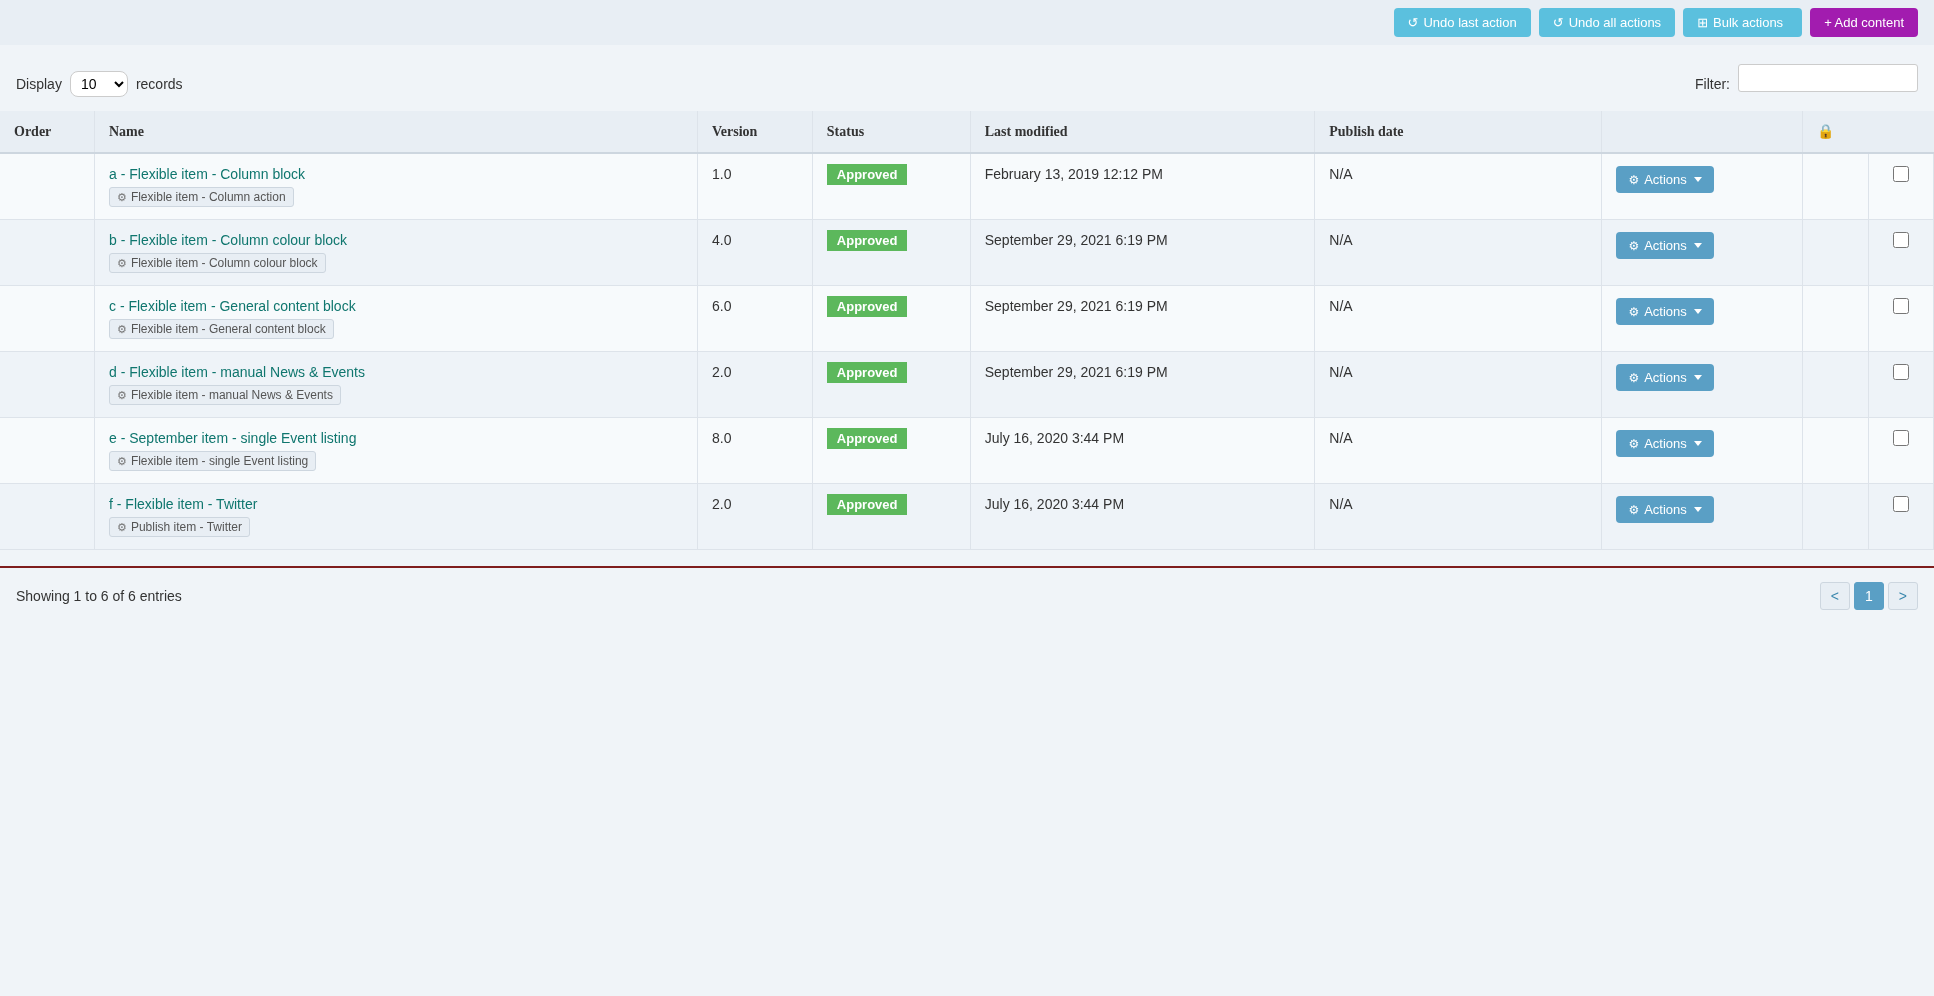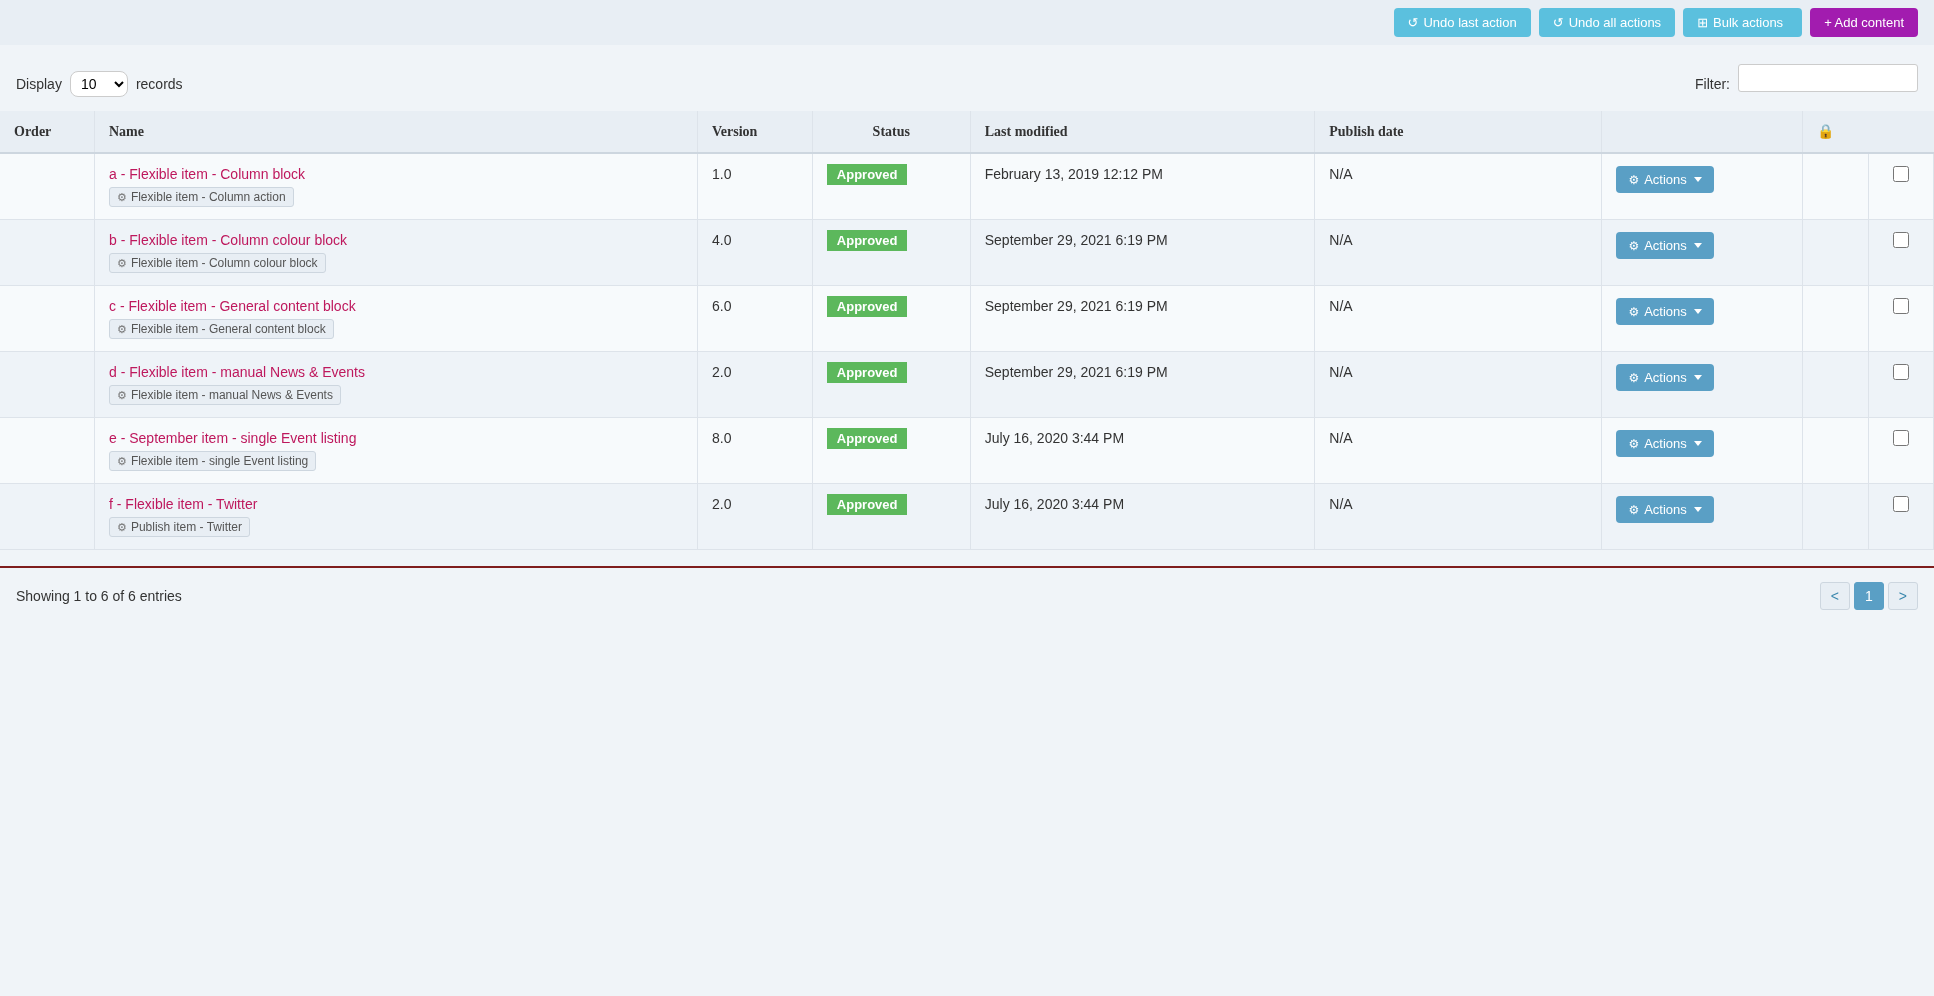--- a/index.html
+++ b/index.html
@@ -127,21 +127,21 @@
     }
 
     tbody td {
       padding: 12px 14px;
       vertical-align: top;
       border-right: 1px solid #dde3ea;
       font-size: 14px;
     }
 
     .item-name-link {
-      color: #be185d;
+      color: #0f766e;
       text-decoration: none;
       font-size: 14px;
     }
 
     .item-tag {
       display: inline-flex;
       align-items: center;
       gap: 4px;
       background: #e8eef4;
       border: 1px solid #cdd6df;
@@ -280,21 +280,21 @@
   </div>
 </div>
 
 <div class="table-container">
   <table>
     <thead>
       <tr>
         <th style="width:60px;">Order</th>
         <th style="width:420px;">Name</th>
         <th style="width:80px;">Version</th>
-        <th style="width:110px;text-align:center;">Status</th>
+        <th style="width:110px;">Status</th>
         <th style="width:240px;">Last modified</th>
         <th style="width:200px;">Publish date</th>
         <th style="width:140px;"></th>
         <th style="width:40px;">🔒</th>
         <th style="width:40px;"></th>
       </tr>
     </thead>
     <tbody id="table-body">
     <tr>
     <td></td>

